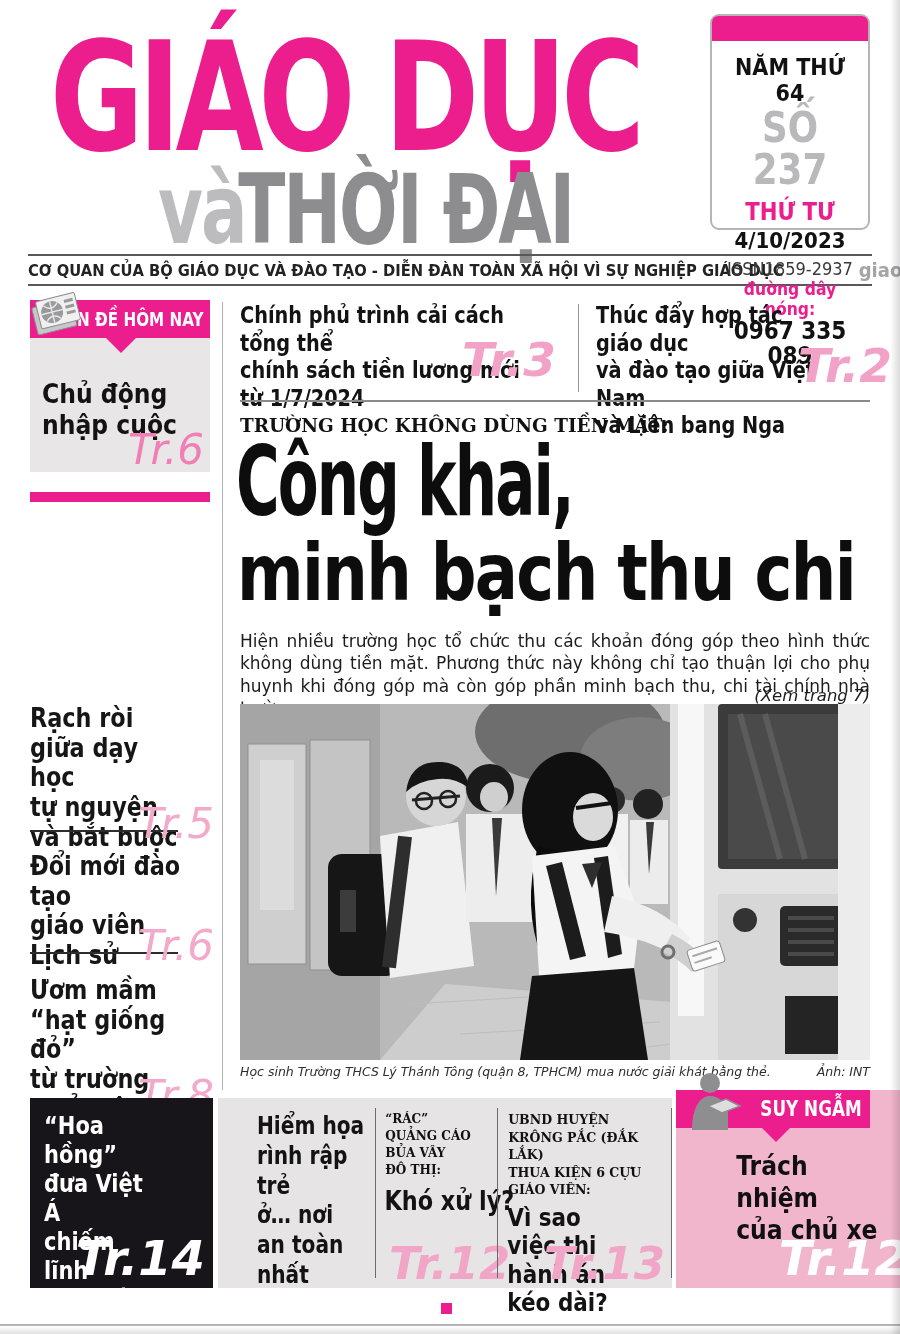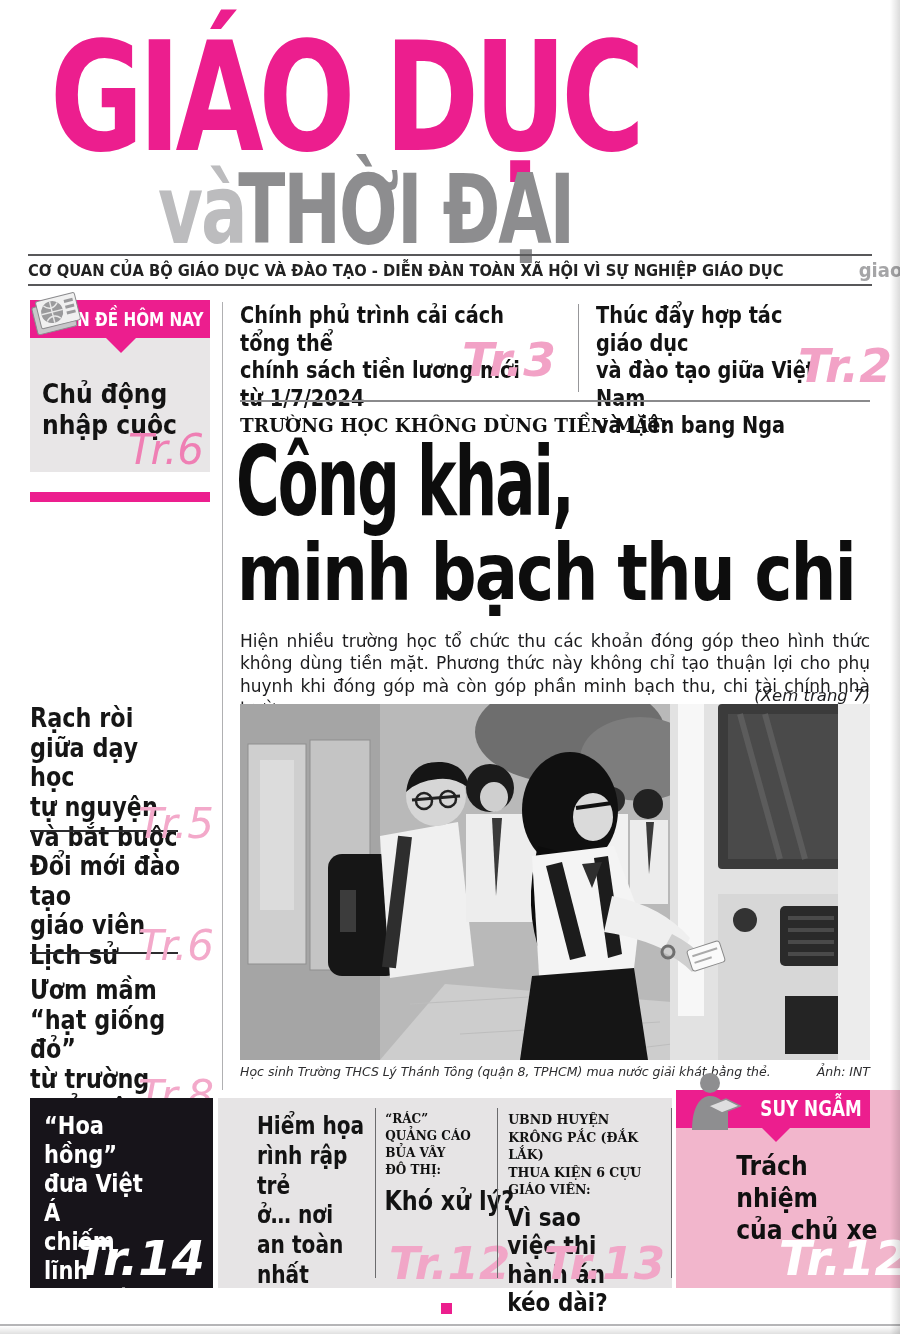--- a/index.html
+++ b/index.html
@@ -122,20 +122,30 @@
 
 <div class="page">
 
   <div class="brand1">GIÁO DỤC</div>
   <div class="brand2"><span class="connector">và</span><span>THỜI ĐẠI</span></div>
   <div class="tagline-bar">
     <span class="tagline">CƠ QUAN CỦA BỘ GIÁO DỤC VÀ ĐÀO TẠO - DIỄN ĐÀN TOÀN XÃ HỘI VÌ SỰ NGHIỆP GIÁO DỤC</span>
     <span class="website">giaoducthoidai.vn</span>
   </div>
 
+  <div class="issue-box">
+    <div class="issue-topbar"></div>
+    <div class="issue-year">NĂM THỨ 64</div>
+    <div class="issue-number">SỐ 237</div>
+    <div class="issue-weekday">THỨ TƯ</div>
+    <div class="issue-date">4/10/2023</div>
+    <div class="issue-issn">ISSN1859-2937</div>
+    <div class="issue-hotline-label">đường dây nóng:</div>
+    <div class="issue-hotline">0967 335 089</div>
+  </div>
 
   <div class="sidebar">
     <div class="vdn-banner">
       <svg class="news-icon" width="58" height="54" viewBox="0 0 58 54">
         <g transform="rotate(-14 29 27)">
           <rect x="6" y="14" width="40" height="28" rx="2" fill="#c7c7c9" stroke="#8a8a8c"></rect>
           <rect x="11" y="9" width="40" height="28" rx="2" fill="#f0f0f0" stroke="#8a8a8c"></rect>
           <circle cx="25" cy="23" r="11" fill="#9a9a9c"></circle>
           <path d="M14 23h22M25 12v22M18 15c4 5 10 5 14 0M18 31c4-5 10-5 14 0" stroke="#e8e8e8" fill="none" stroke-width="1.4"></path>
           <rect x="39" y="14" width="9" height="3" fill="#9a9a9c"></rect>

